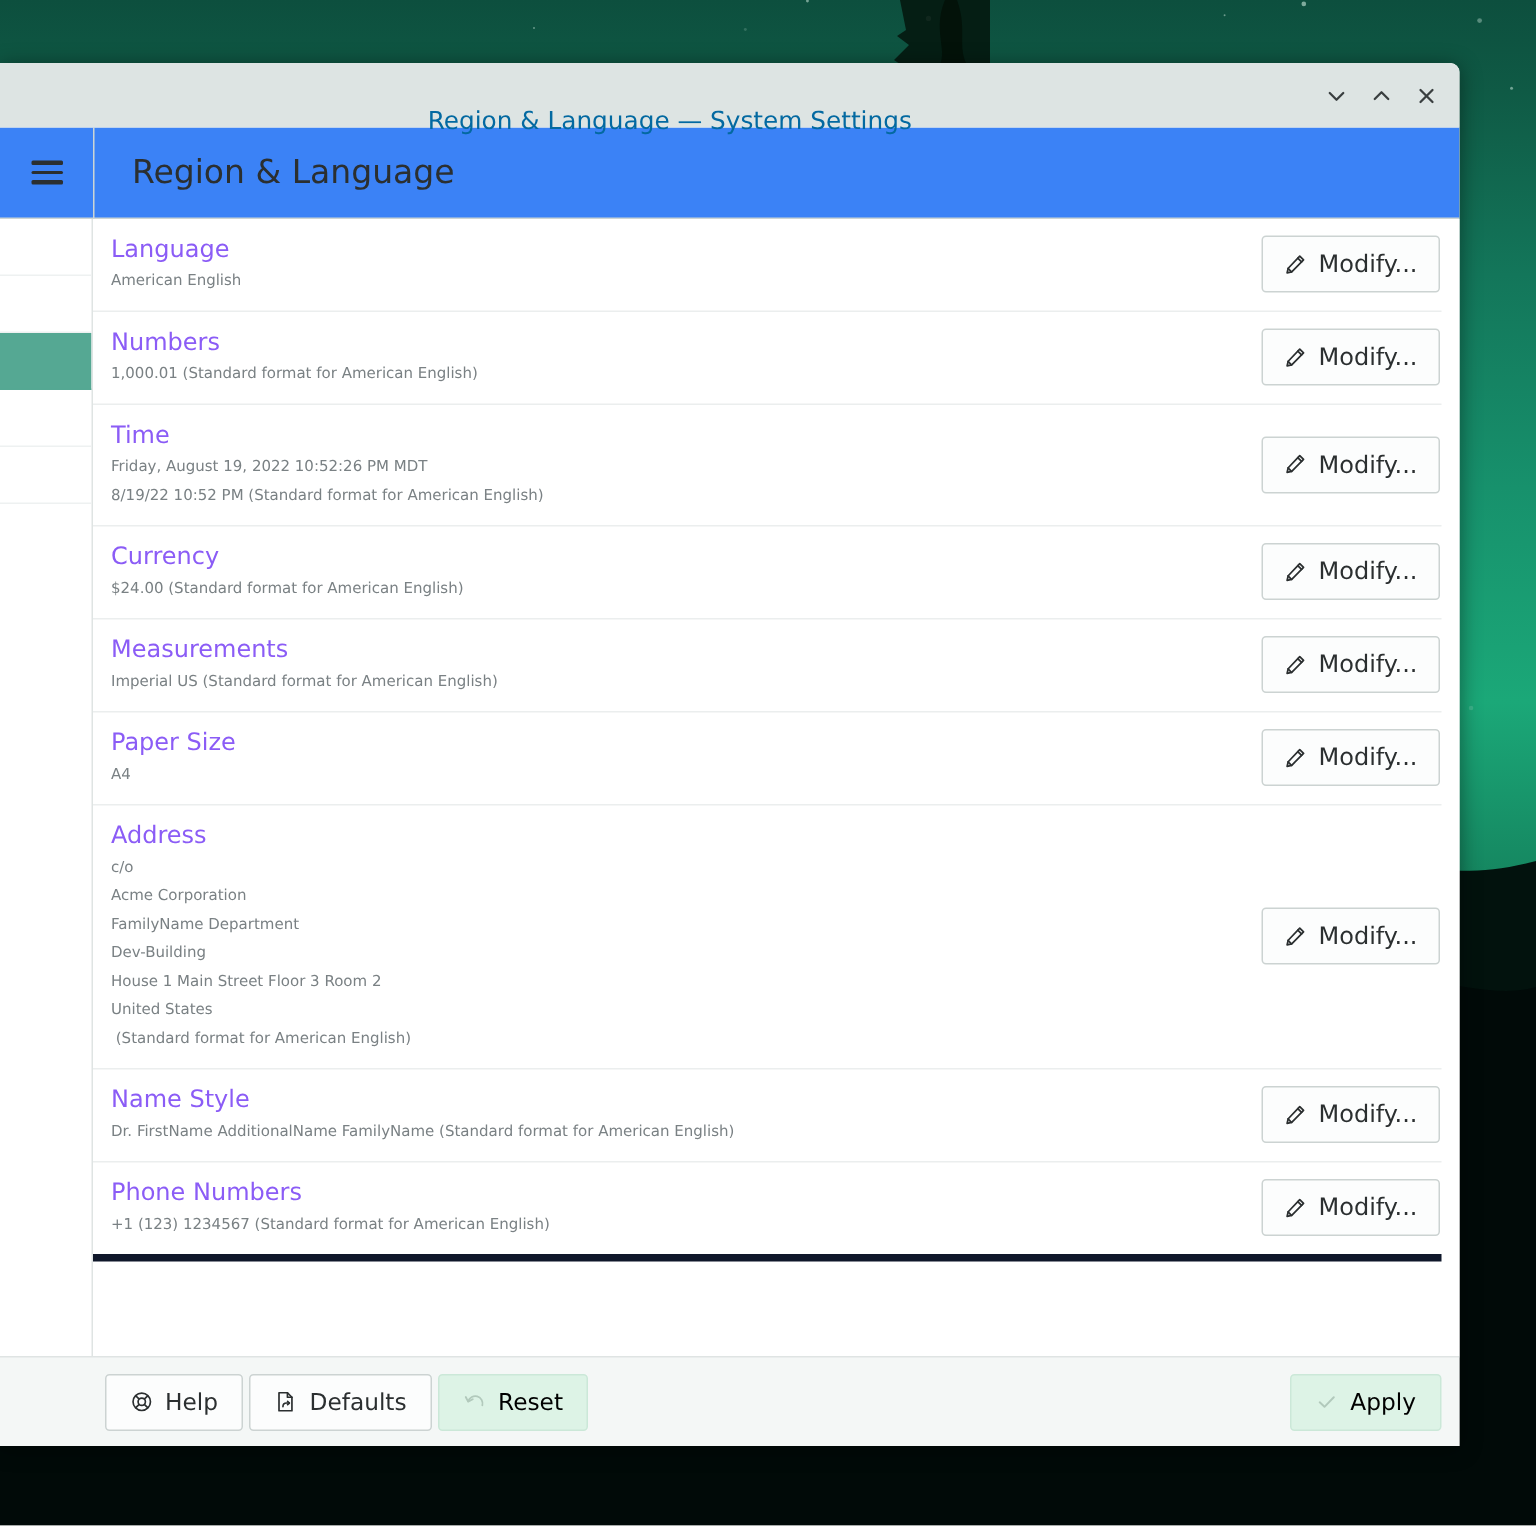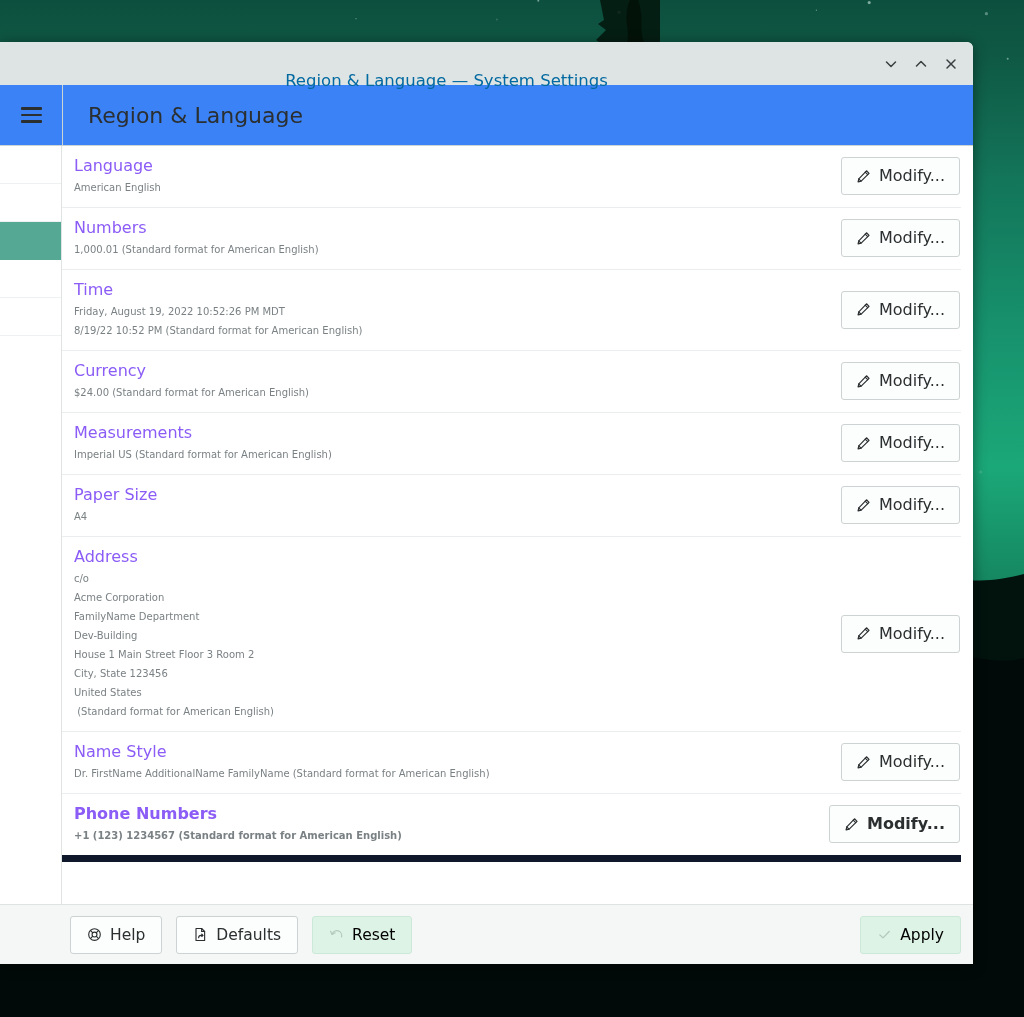--- a/index.html
+++ b/index.html
@@ -167,21 +167,21 @@
     padding: 0 12px 0 0;
   }
 
   .setting-row {
     display: flex;
     align-items: center;
     border-bottom: 1px solid #ebeeee;
     padding: 9px 0 10px 12px;
     min-height: 56px;
   }
-  .setting-row:last-child { border-bottom: 7px solid #0f172a; font-weight: bold; }
+  .setting-row:last-child { border-bottom: 5px solid #0f172a; }
   .row-text { flex: 1 1 auto; min-width: 0; }
   .row-title {
     font-size: 16px;
     color: #8b5cf6;
     line-height: 22px;
     margin-bottom: 1px;
   }
   .row-sub {
     font-size: 10px;
     color: #7a8184;
@@ -211,21 +211,21 @@
   
   #footer {
     height: 60px;
     flex: 0 0 auto;
     background: #f4f7f6;
     border-top: 1px solid #dfe4e3;
     display: flex;
     align-items: center;
     padding: 0 12px 0 62px;
   }
-  #footer-left { display: flex; align-items: center; gap: 14px; padding-left: 8px; }
+  #footer-left { display: flex; align-items: center; gap: 4px; padding-left: 8px; }
   #footer-right { margin-left: auto; }
   .btn.disabled {
     background: #ddf3e6;
     border-color: #cbe8d8;
     color: #000000;
     justify-content: flex-end;
   }
   .btn.disabled svg { opacity: 0.55; }
   .btn.footer-btn { padding: 8px 16px; font-size: 15.5px; }
 </style>
@@ -539,21 +539,20 @@
               </div></div>
           </div>
           <div class="setting-row">
             <div class="row-text">
               <div class="row-title">Address</div>
               <div class="row-sub">c/o</div>
               <div class="row-sub">Acme Corporation</div>
               <div class="row-sub">FamilyName Department</div>
               <div class="row-sub">Dev-Building</div>
               <div class="row-sub">House 1 Main Street Floor 3 Room 2</div>
-              <div class="row-sub">City, State 123456</div>
               <div class="row-sub">United States</div>
               <div class="row-sub"> (Standard format for American English)</div>
             </div>
             <div class="row-action"><div class="btn modify">
                 <span>
                   <svg width="15" height="15" viewBox="0 0 16 16" fill="none" stroke="#2b2f30" stroke-width="1.25" stroke-linejoin="round" stroke-linecap="round">
                     <path d="M11.2,1.9 L13.9,4.6 L5.5,13 L2.2,13.8 L3,10.5 Z"></path>
                     <line x1="9.8" y1="3.3" x2="12.5" y2="6"></line>
                     <line x1="2.9" y1="10.6" x2="5.3" y2="13"></line>
                   </svg>

